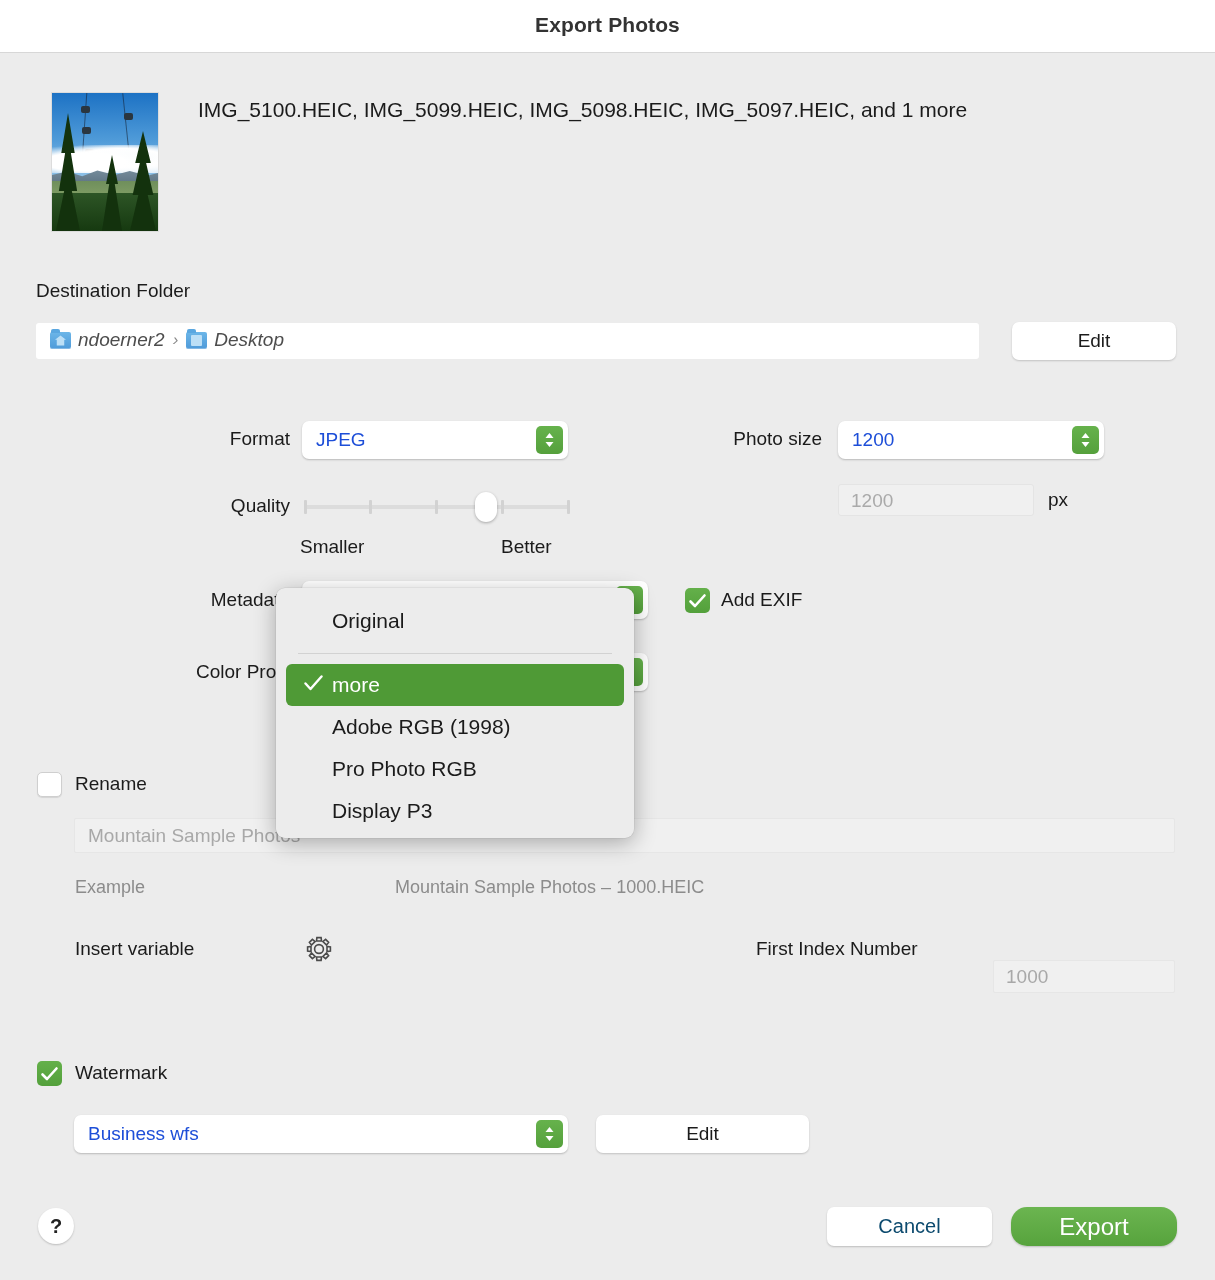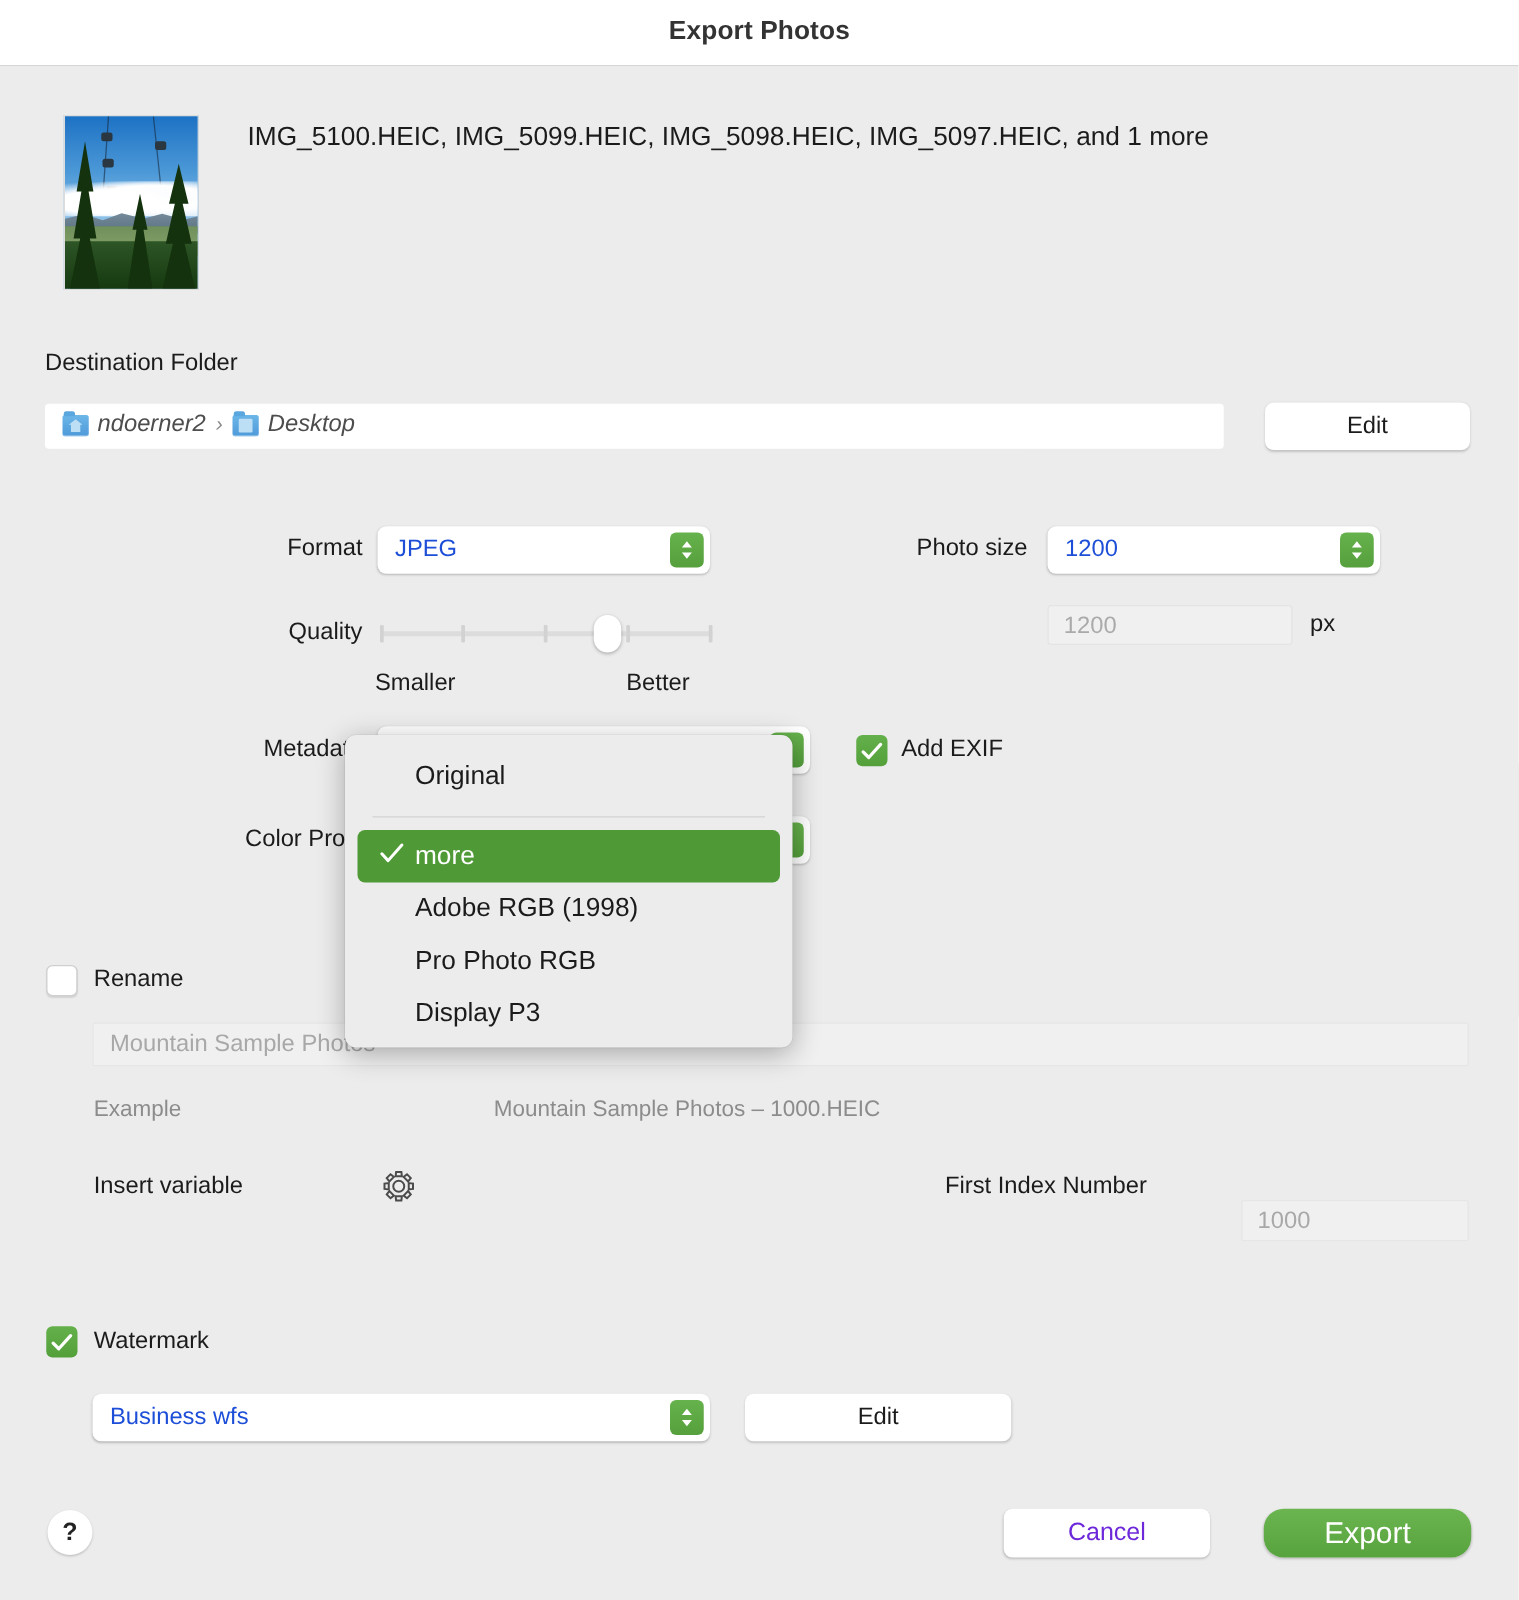--- a/index.html
+++ b/index.html
@@ -319,29 +319,29 @@
     background: #ffffff;
     border: none;
     box-shadow: 0 1px 2px rgba(0,0,0,0.20);
     font-family: "Liberation Sans", sans-serif;
     font-size: 20px;
     font-weight: bold;
     color: #222222;
     cursor: pointer;
   }
   #cancel-btn {
-    position: absolute; left: 803px; top: 1207px;
+    position: absolute; left: 827px; top: 1207px;
     width: 165px; height: 39px;
     background: #ffffff;
     border: none;
     border-radius: 7px;
     box-shadow: 0 1px 2px rgba(0,0,0,0.20);
     font-family: "Liberation Sans", sans-serif;
     font-size: 20px;
-    color: #6d28d9;
+    color: #0c4a6e;
     cursor: pointer;
   }
   #export-btn {
     position: absolute; left: 1011px; top: 1207px;
     width: 166px; height: 39px;
     background: linear-gradient(180deg, #6bb550 0%, #57a33d 100%);
     border: none;
     border-radius: 16px;
     box-shadow: 0 1px 2px rgba(0,0,0,0.20);
     font-family: "Liberation Sans", sans-serif;

